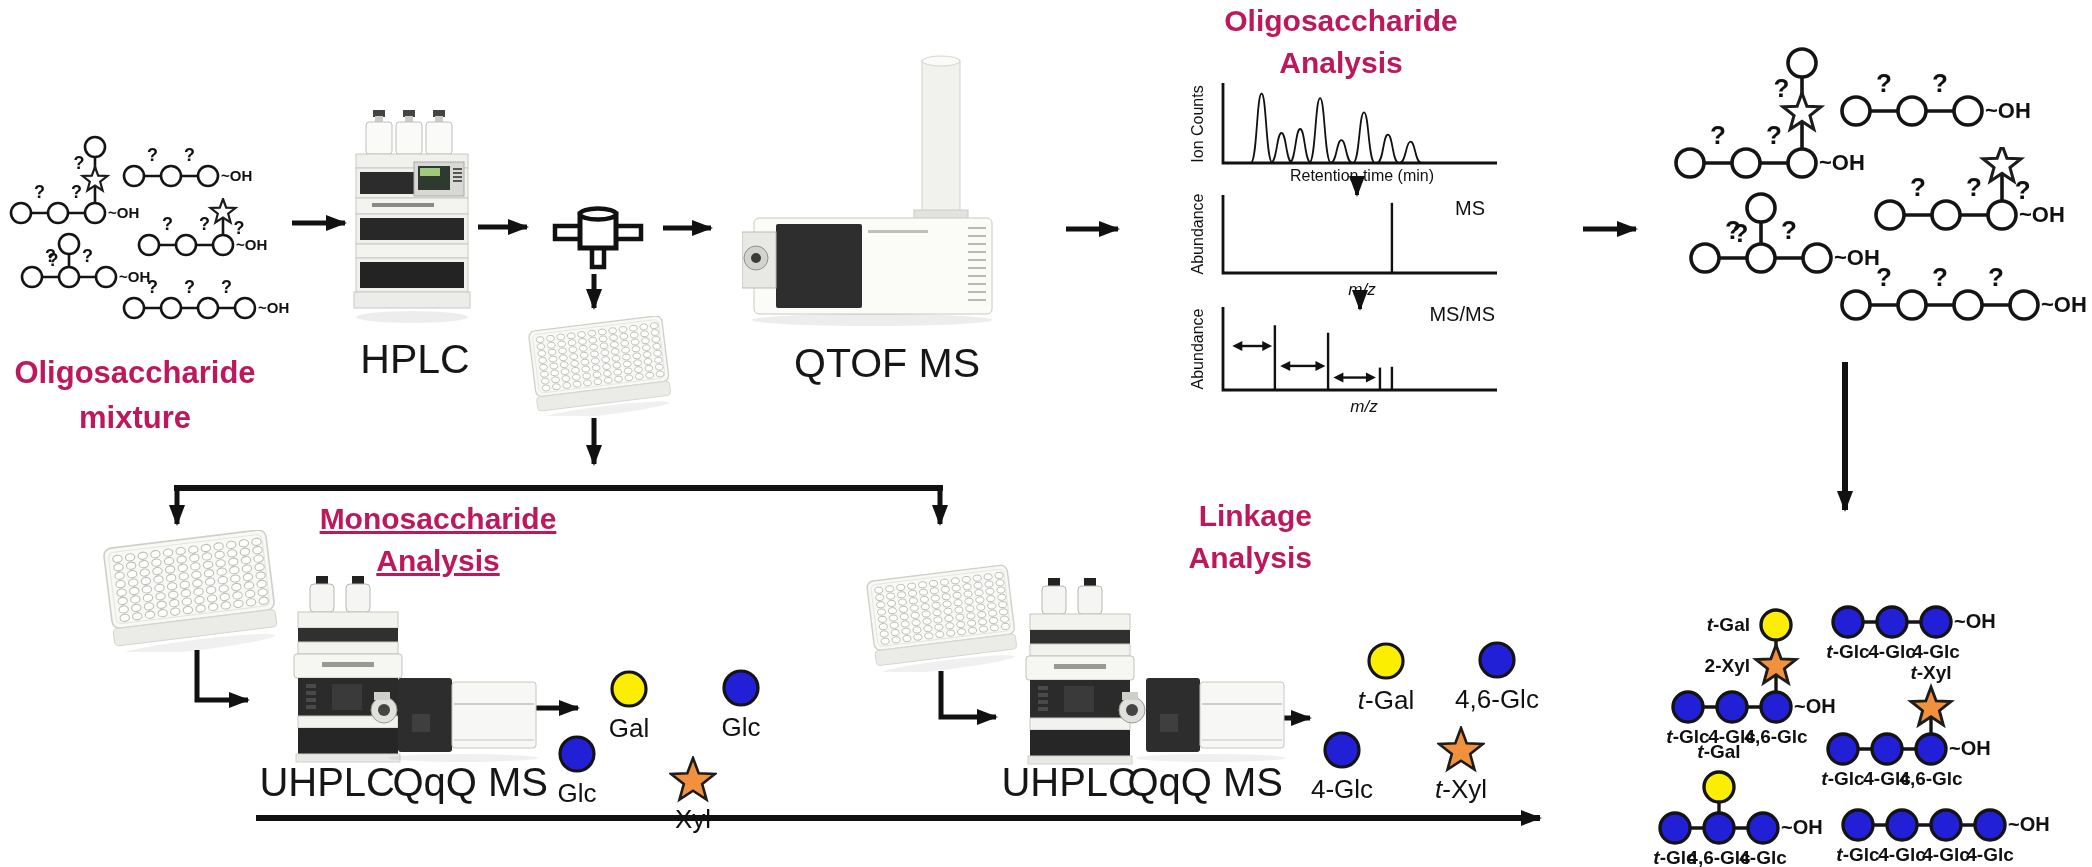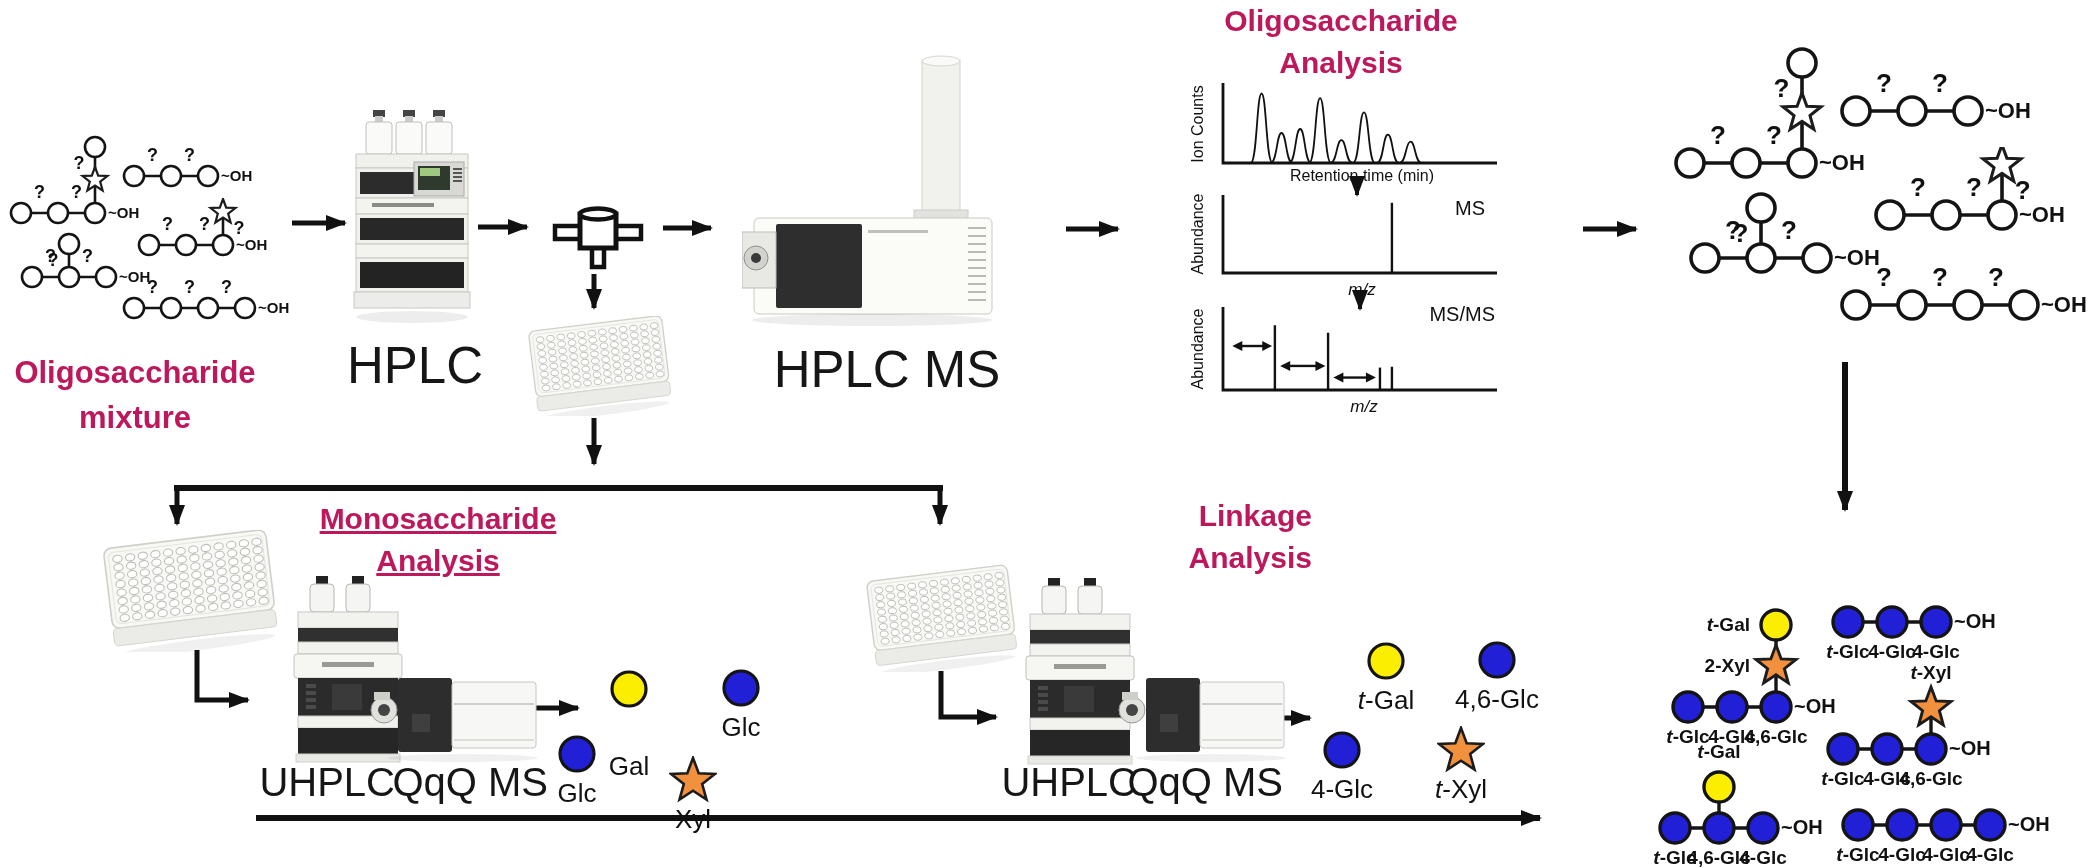--- a/index.html
+++ b/index.html
@@ -2,21 +2,21 @@
 <html><head>
 <meta charset="utf-8">
 <style>
   html,body{margin:0;padding:0;background:#ffffff;}
   .canvas{position:relative;width:2092px;height:867px;background:#ffffff;overflow:hidden;
           font-family:"Liberation Sans", sans-serif;color:#111;}
   .abs{position:absolute;}
   .title{font-weight:bold;text-align:center;color:#be185d;}
   .t-mix{font-size:31px;line-height:45px;}
   .t-ana{font-size:30px;line-height:42px;}
-  .inst-lbl{font-size:51px;text-align:center;color:#161616;letter-spacing:0px;}
+  .inst-lbl{font-size:41px;text-align:center;color:#161616;letter-spacing:0px;}
   .inst-lbl2{font-size:40px;text-align:right;color:#161616;}
   .result{display:flex;flex-direction:column;align-items:center;width:84px;}
   .res-lbl{font-size:26px;margin-top:0px;color:#111;}
   .res-lbl i{font-style:italic;}
   svg text{font-family:"Liberation Sans", sans-serif;}
 </style>
 </head>
 <body>
 
 <div class="canvas">
@@ -508,21 +508,21 @@
       <rect x="6" y="18" width="16" height="8" fill="#cfcfca"></rect>
       <rect x="30" y="4" width="54" height="74" rx="3" fill="#2d2d2d"></rect>
       <rect x="44" y="40" width="18" height="18" fill="#3f3f3f"></rect>
       <rect x="84" y="8" width="84" height="66" rx="3" fill="#f7f7f5" stroke="#c6c6c1"></rect>
       <line x1="86" y1="30" x2="166" y2="30" stroke="#d0d0cb" stroke-width="2"></line>
       <line x1="86" y1="66" x2="166" y2="66" stroke="#dedeD9" stroke-width="2"></line>
       <ellipse cx="95" cy="84" rx="75" ry="4" fill="#000" opacity="0.06"></ellipse>
     </svg>
 
   <div class="abs inst-lbl" style="left:340px;top:336px;width:150px;">HPLC</div>
-  <div class="abs inst-lbl" style="left:762px;top:340px;width:250px;">HPLC MS</div>
+  <div class="abs inst-lbl" style="left:762px;top:340px;width:250px;">QTOF MS</div>
   <div class="abs inst-lbl2" style="left:230px;top:760px;width:165px;">UHPLC</div>
   <div class="abs inst-lbl2" style="left:378px;top:760px;width:170px;">QqQ MS</div>
   <div class="abs inst-lbl2" style="left:972px;top:760px;width:165px;">UHPLC</div>
   <div class="abs inst-lbl2" style="left:1108px;top:760px;width:175px;">QqQ MS</div>
 
   <svg class="abs" style="left:1190px;top:70px;" width="320" height="115" viewBox="0 0 320 115">
       <path d="M33,13 L33,93 L307,93" fill="none" stroke="#111" stroke-width="2.8"></path>
       <text x="0" y="0" font-size="16" text-anchor="middle" fill="#111" transform="translate(13,54) rotate(-90)">Ion Counts</text>
       <text x="172" y="111" font-size="16" text-anchor="middle" fill="#111">Retention time (min)</text>
       <path d="M37,93 L60.6,93 C67.2,93 66.6,23.5 71.6,23.5 C76.5,23.5 76.0,93 82.6,93 L80.5,93 C87.1,93 86.6,63.0 91.5,63.0 C96.5,63.0 95.9,93 102.5,93 L99.2,93 C105.8,93 105.2,59.0 110.2,59.0 C115.1,59.0 114.6,93 121.2,93 L119.1,93 C125.7,93 125.1,28.2 130.1,28.2 C135.0,28.2 134.5,93 141.1,93 L140.4,93 C147.0,93 146.4,70.1 151.4,70.1 C156.3,70.1 155.8,93 162.4,93 L163.0,93 C169.6,93 169.0,42.4 174.0,42.4 C178.9,42.4 178.4,93 185.0,93 L186.9,93 C193.5,93 193.0,64.6 197.9,64.6 C202.9,64.6 202.3,93 208.9,93 L209.5,93 C216.1,93 215.6,71.7 220.5,71.7 C225.5,71.7 224.9,93 231.5,93 L307,93" fill="none" stroke="#111" stroke-width="1.8"></path>
@@ -727,21 +727,21 @@
       <circle cx="71" cy="25" r="15" fill="#2120d6" stroke="#141414" stroke-width="3.4"></circle>
       <circle cx="115" cy="25" r="15" fill="#2120d6" stroke="#141414" stroke-width="3.4"></circle>
       <circle cx="159" cy="25" r="15" fill="#2120d6" stroke="#141414" stroke-width="3.4"></circle>
       <text x="177" y="31.4" font-size="20" text-anchor="start" fill="#111" font-weight="bold">~OH</text>
       <text x="27" y="61" font-size="19" text-anchor="middle" fill="#111" font-weight="bold"><tspan font-style="italic">t</tspan><tspan>-Glc</tspan></text>
       <text x="71" y="61" font-size="19" text-anchor="middle" fill="#111" font-weight="bold">4-Glc</text>
       <text x="115" y="61" font-size="19" text-anchor="middle" fill="#111" font-weight="bold">4-Glc</text>
       <text x="159" y="61" font-size="19" text-anchor="middle" fill="#111" font-weight="bold">4-Glc</text>
     </svg>
 
-  <div class="abs result" style="left:587px;top:665px;gap:38px;">
+  <div class="abs result" style="left:587px;top:665px;">
     <svg width="48" height="48" viewBox="0 0 48 48">
         <circle cx="24" cy="24" r="17" fill="#fcee00" stroke="#141414" stroke-width="3.2"></circle>
       </svg>
     <span class="res-lbl">Gal</span>
   </div>
   <div class="abs result" style="left:699px;top:664px;">
     <svg width="48" height="48" viewBox="0 0 48 48">
         <circle cx="24" cy="24" r="17" fill="#2120d6" stroke="#141414" stroke-width="3.2"></circle>
       </svg>
     <span class="res-lbl">Glc</span>

